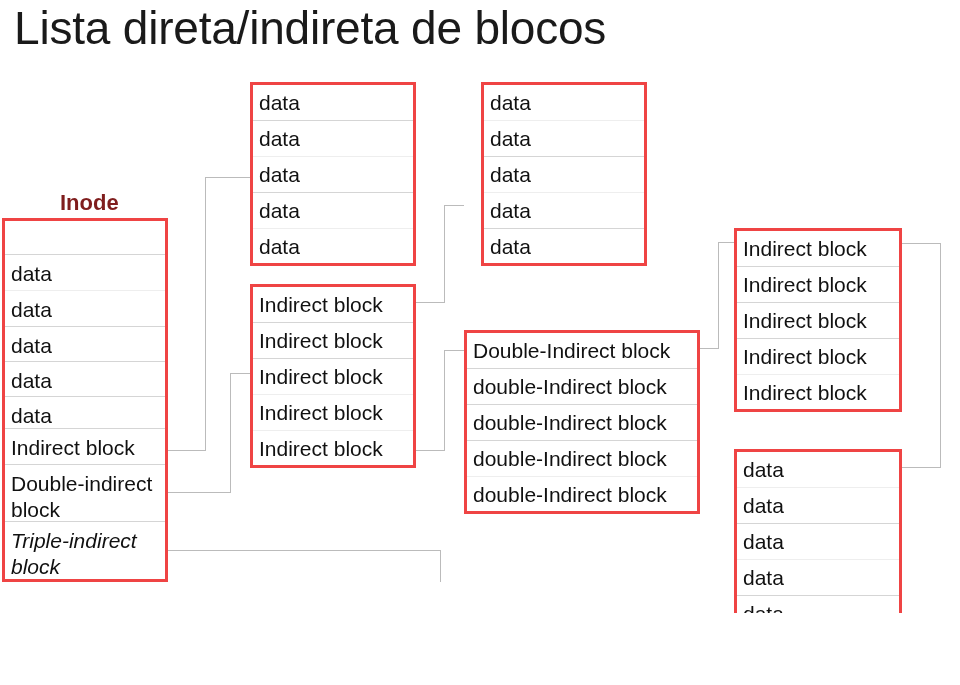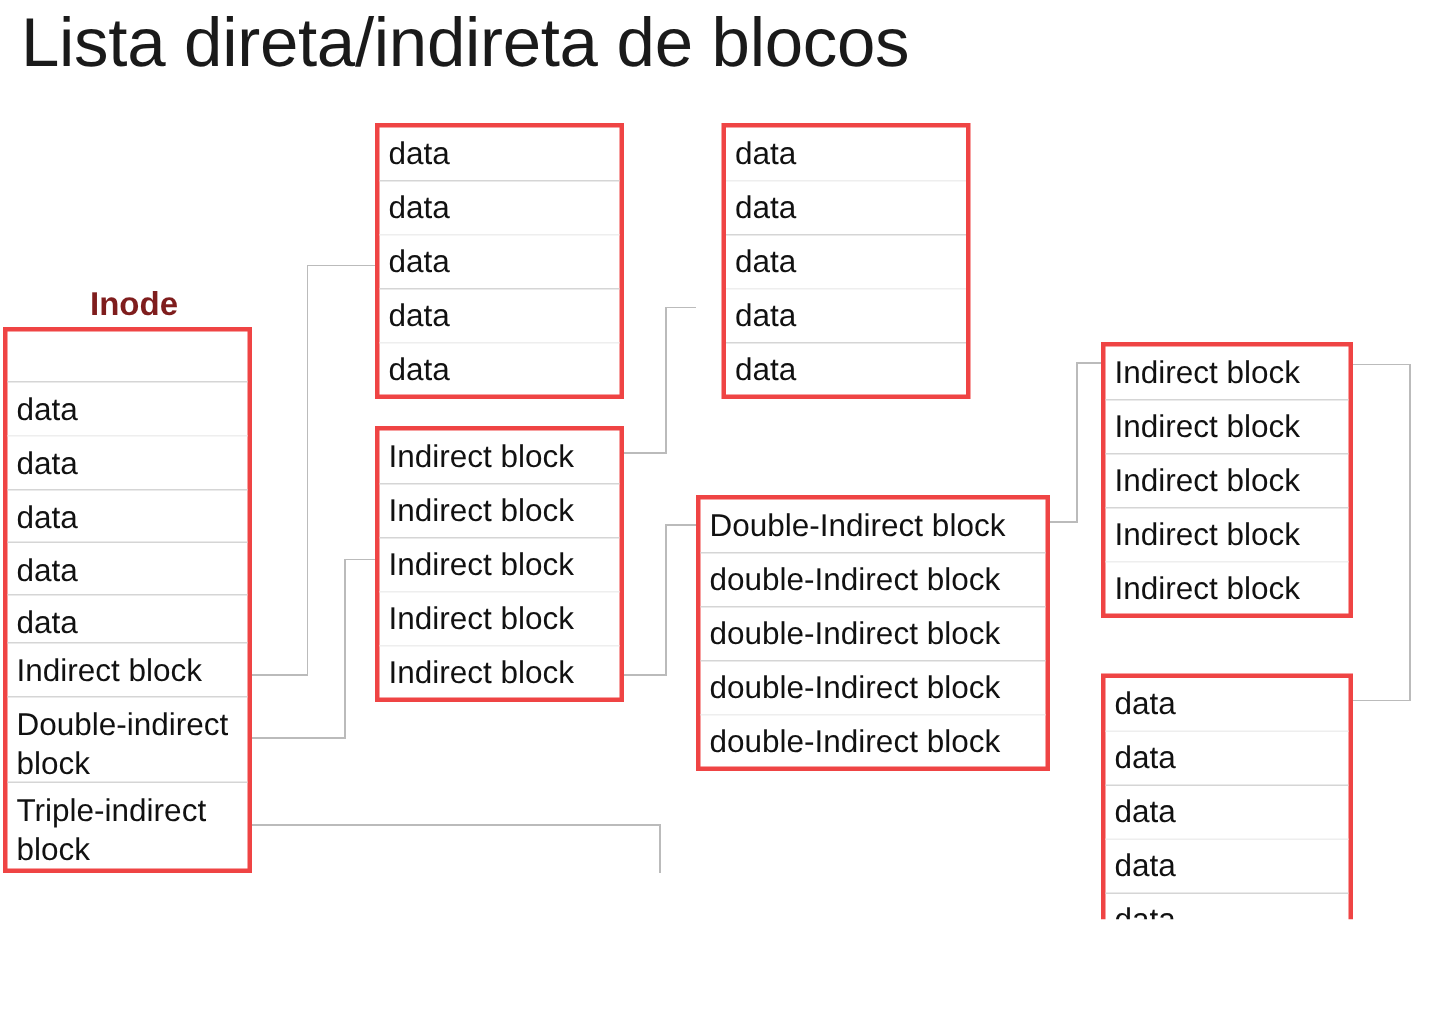--- a/index.html
+++ b/index.html
@@ -127,21 +127,21 @@
 
   <div id="inode-table" class="blk" style="left:2px; top:218px; width:166px;">
     <div class="row empty" style="height:34px;"></div>
     <div class="row faint" style="height:36px;">data</div>
     <div class="row" style="height:36px;">data</div>
     <div class="row" style="height:35px;">data</div>
     <div class="row" style="height:35px;">data</div>
     <div class="row" style="height:32px;">data</div>
     <div class="row" style="height:36px;">Indirect block</div>
     <div class="row wrap" style="height:57px;">Double-indirect block</div>
-    <div class="row wrap last" style="height:57px;">Triple-indirect block</div>
+    <div class="row wrap last" style="height:57px;font-style:italic;">Triple-indirect block</div>
   </div>
 
   <div class="blk" style="left:250px; top:82px; width:166px;">
     <div class="row" style="height:36px;">data</div>
     <div class="row faint" style="height:36px;">data</div>
     <div class="row" style="height:36px;">data</div>
     <div class="row faint" style="height:36px;">data</div>
     <div class="row last" style="height:34px;">data</div>
   </div>
 

